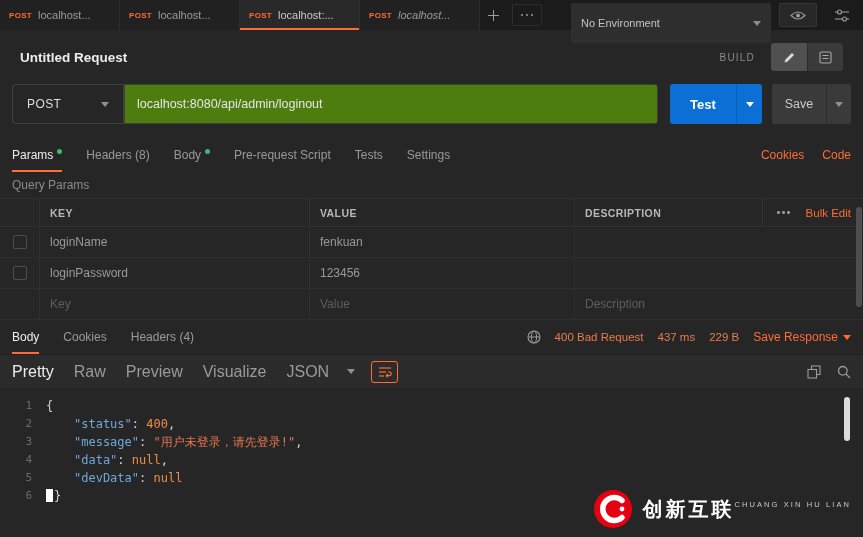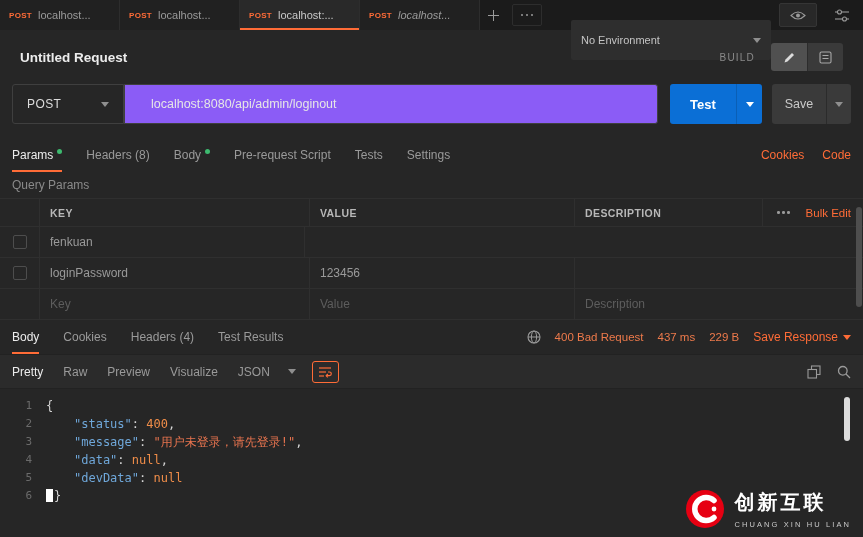--- a/index.html
+++ b/index.html
@@ -15,41 +15,41 @@
   .tab-label { color:#9a9a9a; font-size:11px; white-space:nowrap; overflow:hidden;text-align:center; }
   .tab.active .tab-label { color:#c9c9c9; }
   .tab.preview .tab-label { font-style:italic; }
   .tbtn { width:27px; display:flex; align-items:center; justify-content:center; }
   .tbtn.boxed { border:1px solid #2d2d2d; margin:4px 0 4px 5px; border-radius:2px; width:30px; }
   .plus { position:relative; width:11px; height:11px; }
   .plus::before { content:""; position:absolute; left:5px; top:0; width:1px; height:11px; background:#9a9a9a; }
   .plus::after { content:""; position:absolute; top:5px; left:0; height:1px; width:11px; background:#9a9a9a; }
   .dots3 { display:flex; gap:2.5px; align-items:center; }
   .dots3 i { width:2.5px; height:2.5px; border-radius:50%; background:#9a9a9a; display:block; }
-  .env-select { width:200px; height:40px; margin:20px 8px 3px auto; background:#2e2e2e; border-radius:2px; display:flex; align-items:center; padding:0 10px; font-size:11px; color:#c4c4c4; cursor:pointer; }
+  .env-select { width:200px; height:40px; margin:3px 8px 3px auto; background:#2e2e2e; border-radius:2px; display:flex; align-items:center; padding:0 10px; font-size:11px; color:#c4c4c4; cursor:pointer; }
   .caret { display:inline-block; width:0; height:0; border-left:4px solid transparent; border-right:4px solid transparent; border-top:5px solid #8f8f8f; }
   .env-select .caret { margin-left:auto; }
   .eye-box { width:38px; height:24px; margin:3px 10px 3px 0; border:1px solid #353535; background:#282828; border-radius:2px; display:flex; align-items:center; justify-content:center; cursor:pointer; }
   .slider-btn { width:30px; display:flex; align-items:center; justify-content:center; margin-right:6px; cursor:pointer; }
 
   
   .req-header { display:flex; align-items:center; height:54px; padding:0 20px; }
   .req-title { font-size:13.5px; font-weight:bold; color:#ececec; }
   .build-label { margin-left:auto; margin-right:16px; font-size:10px; letter-spacing:1.2px; color:#8a8a8a; }
   .hdr-group { display:flex; border-radius:3px; overflow:hidden; }
   .hdr-btn { width:36px; height:28px; display:flex; align-items:center; justify-content:center; background:#3a3a3a; cursor:pointer; }
   .hdr-btn.seg-active { background:#505050; }
   .hdr-btn + .hdr-btn { border-left:1px solid #2c2c2c; }
 
   
   .url-row { display:flex; align-items:stretch; height:40px; margin:0 12px 14px; }
   .method-select { width:112px; border:1px solid #3f3f3f; background:#262626; border-radius:3px 0 0 3px; display:flex; align-items:center; padding:0 14px; cursor:pointer; }
   .method-label { font-size:12px; color:#dcdcdc; letter-spacing:.4px; }
   .method-select .caret { margin-left:auto; }
-  .url-input { flex:1; border:1px solid #3f3f3f; border-left:1px solid #3f3f3f; background:#8b5cf6; display:flex; align-items:center; padding:0 26px; font-size:12.5px; color:#e6e6e6; border-radius:0 3px 3px 0; }
+  .url-input { flex:1; border:1px solid #3f3f3f; border-left:1px solid #3f3f3f; background:#4d7c0f; display:flex; align-items:center; padding:0 12px; font-size:12.5px; color:#e6e6e6; border-radius:0 3px 3px 0; }
   .send-btn { margin-left:12px; width:66px; background:#0b6fd6; color:#fff; font-size:13px; font-weight:bold; display:flex; align-items:center; justify-content:center; border-radius:3px 0 0 3px; cursor:pointer; }
   .send-caret { width:26px; background:#0b6fd6; border-left:1px solid #0a5fb6; display:flex; align-items:center; justify-content:center; border-radius:0 3px 3px 0; cursor:pointer; }
   .send-caret .caret { border-top-color:#fff; }
   .save-btn { margin-left:10px; width:54px; background:#3a3a3a; color:#c9c9c9; font-size:12.5px; display:flex; align-items:center; justify-content:center; border-radius:3px 0 0 3px; cursor:pointer; }
   .save-caret { width:25px; background:#3a3a3a; border-left:1px solid #2b2b2b; display:flex; align-items:center; justify-content:center; border-radius:0 3px 3px 0; cursor:pointer; }
 
   
   .req-tabs { display:flex; align-items:center; height:34px; padding:0 12px; font-size:12px; color:#9a9a9a; }
   .rtab { position:relative; height:100%; display:flex; align-items:center; margin-right:24px; cursor:pointer; }
   .rtab.active { color:#ececec; }
@@ -72,21 +72,21 @@
   .muted { color:#5d5d5d; }
   .phead-actions { margin-left:auto; display:flex; align-items:center; gap:16px; height:100%; padding-left:14px; border-left:1px solid #2f2f2f; }
   .bulk { color:#ff6c37; font-weight:normal; font-size:11.5px; letter-spacing:0; cursor:pointer; }
 
   
   .resp-tabs { display:flex; align-items:center; height:34px; padding:0 12px; font-size:12px; color:#9a9a9a; }
   .resp-meta { margin-left:auto; display:flex; align-items:center; gap:14px; }
   .status-txt { color:#ee7a4b; font-size:11.5px; }
   .save-resp { color:#ff6c37; font-size:12px; display:flex; align-items:center; gap:5px; cursor:pointer; }
   .save-resp .caret { border-top-color:#ff6c37; }
-  .view-bar { display:flex; align-items:center; height:35px; padding:0 12px; background:#2b2b2b; border-top:1px solid #222; border-bottom:1px solid #222; font-size:12px; color:#9a9a9a; }
+  .view-bar { display:flex; align-items:center; height:35px; padding:0 12px; background:#2b2b2b; border-top:1px solid #222; border-bottom:1px solid #222; font-size:16px; color:#9a9a9a; }
   .vtab { margin-right:20px; cursor:pointer; }
   .vtab.active { color:#ececec; }
   .fmt-select { display:flex; align-items:center; gap:18px; margin-right:16px; cursor:pointer; }
   .wrap-btn { width:27px; height:22px; border:1px solid #ff6c37; border-radius:3px; display:flex; align-items:center; justify-content:center; cursor:pointer; }
   .vb-right { margin-left:auto; display:flex; align-items:center; gap:16px; }
 
   
   .code-area { padding-top:8px; font-family:"DejaVu Sans Mono",monospace; font-size:12px; }
   .code-line { display:flex; height:18px; line-height:18px; }
   .ln { width:46px; text-align:right; padding-right:14px; color:#6b6b6b; font-size:11px; }
@@ -94,21 +94,21 @@
   .ct.ind { padding-left:28px; }
   .tk { color:#6fa7d9; }
   .tn { color:#f08d49; }
   .ts { color:#e8744f; }
   .cursor { display:inline-block; width:7px; height:13px; background:#fff; vertical-align:-2px; margin-right:1px; }
 
   
   .sb1 { position:absolute; right:1px; top:207px; width:6px; height:100px; background:#4e4e4e; border-radius:3px; cursor:pointer; }
   .sb2 { position:absolute; right:13px; top:397px; width:6px; height:44px; background:#dcdcdc; border-radius:3px; cursor:pointer; }
   .watermark { position:absolute; right:12px; bottom:8px; display:flex; align-items:center; gap:9px; }
-  .wm-text { display:flex; flex-direction:column; }
+  .wm-text { display:flex; flex-direction:row; }
   .wm-title { font-size:20px; font-weight:bold; color:#fff; letter-spacing:3px; white-space:nowrap; }
   .wm-sub { font-size:7.5px; color:#c9c9c9; letter-spacing:2.1px; margin-top:4px; white-space:nowrap; }
 </style>
 </head>
 <body>
 
 <div class="app">
 
   <div class="tabbar">
     <div class="tab">
@@ -243,20 +243,21 @@
             </span>
           <span class="bulk">Bulk Edit</span>
         </div>
       </div>
     </div>
 
     <div class="prow">
       <div class="pc check">
           <span class="cbox"></span>
         </div>
+      <div class="pc key">loginName</div>
       <div class="pc val">fenkuan</div>
       <div class="pc desc"></div>
     </div>
 
     <div class="prow">
       <div class="pc check">
           <span class="cbox"></span>
         </div>
       <div class="pc key">loginPassword</div>
       <div class="pc val">123456</div>
@@ -273,23 +274,20 @@
 
   <div class="resp-tabs">
     <div class="rtab active">
         <span>Body</span>
       </div>
     <div class="rtab">
         <span>Cookies</span>
       </div>
     <div class="rtab">
         <span>Headers (4)</span>
-      </div>
-    <div class="rtab">
-        <span>Test Results</span>
       </div>
 
     <div class="resp-meta">
       <svg width="14" height="14" viewBox="0 0 14 14">
         <circle cx="7" cy="7" r="6" fill="none" stroke="#9a9a9a" stroke-width="1.1"></circle>
         <ellipse cx="7" cy="7" rx="2.6" ry="6" fill="none" stroke="#9a9a9a" stroke-width="1"></ellipse>
         <line x1="1" y1="7" x2="13" y2="7" stroke="#9a9a9a" stroke-width="1"></line>
       </svg>
       <span class="status-txt">400 Bad Request</span>
       <span class="status-txt">437 ms</span>

